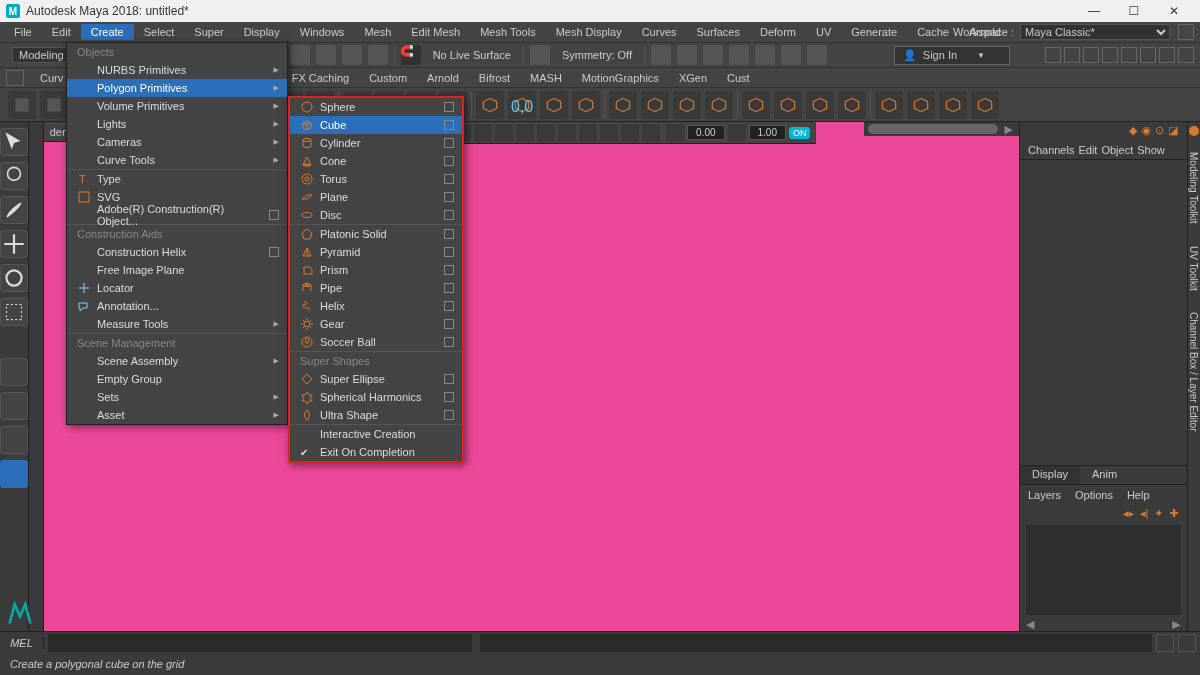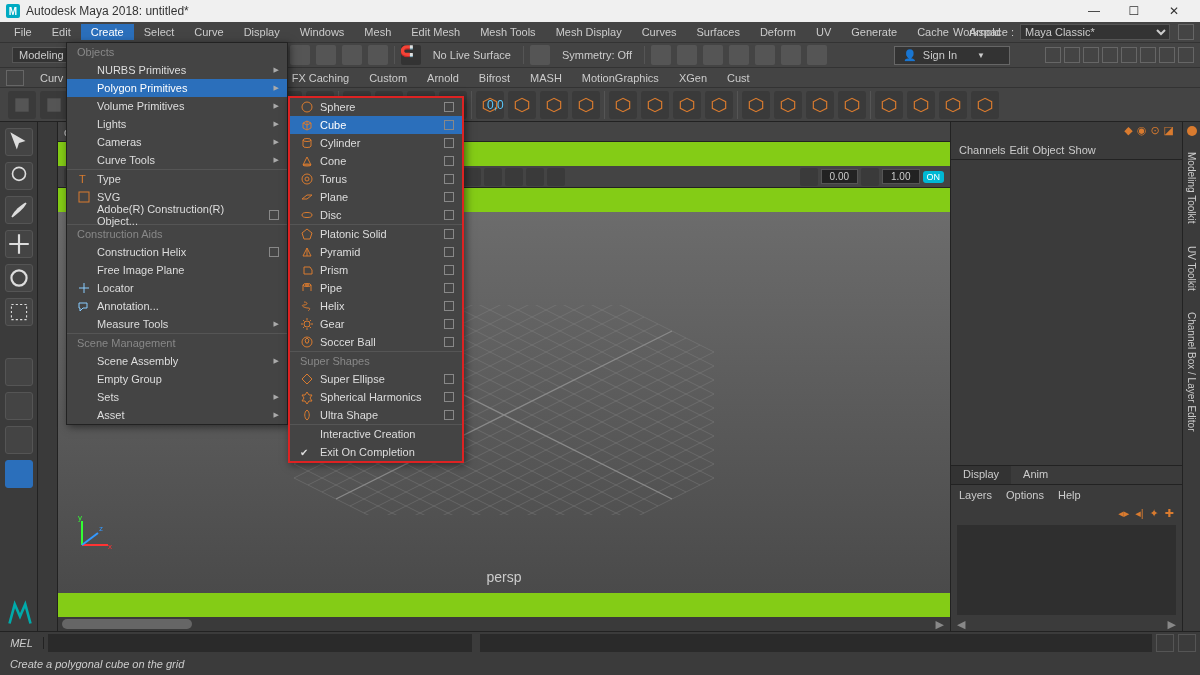--- a/index.html
+++ b/index.html
@@ -34,32 +34,32 @@
 .shelftabs { height: 20px; background: #444; display: flex; align-items: center; font-size: 11px; padding-left: 30px; gap: 0; border-bottom: 1px solid #333; position:relative;}
 .shelftabs .t { padding: 2px 10px; color: #ccc; }
 .shelftabs .t:first-child { background: #333; }
 .shelftabs .pre { position:absolute; left:6px; width:18px; height:16px; border:1px solid #666;}
 
 
 .shelf { height: 34px; background: #444; display: flex; align-items: center; gap: 4px; padding: 0 8px; border-bottom: 1px solid #222; position:relative;}
 .shelf .sic { width:28px; height:28px; background:#3a3a3a; border-radius:3px; display:flex; align-items:center; justify-content:center;}
 .shelf .sic svg{width:20px;height:20px;}
 .shelf .vsep{ width:1px; height:28px; background:#555;}
-.shelf .coord { color:#5ac8fa; font-size:12px; position:absolute; left:487px; top:10px;}
+.shelf .coord { color:#5ac8fa; font-size:16px; position:absolute; left:511px; top:10px;}
 
 
 .main { position: absolute; top: 122px; left: 0; right: 0; bottom: 44px; display: flex; background: #444; }
 .leftbar { width: 38px; background: #3b3b3b; display:flex; flex-direction:column; align-items:center; gap:6px; padding-top:6px; border-right:1px solid #222;}
 .leftbar .tb { width:28px; height:28px; background:#444; border:1px solid #555; border-radius:3px; display:flex; align-items:center; justify-content:center;}
 .leftbar .tb.active { background:#2b6fbb; border-color:#2b6fbb;}
 .leftbar .gap { height:20px;}
 
 .panel-left { width: 20px; background:#3a3a3a; border-right:1px solid #222;}
 
-.viewport-wrap { flex: 1; display:flex; flex-direction:column; background:#84cc16;gap:24px;}
+.viewport-wrap { flex: 1; display:flex; flex-direction:row; background:#ec4899;gap:24px;}
 .vp-menu { height:20px; background:#444; display:flex; align-items:center; padding:0 6px; gap:14px; border-bottom:1px solid #222;}
 .vp-menu span{color:#ccc;}
 .vp-tools { height:22px; background:#444; display:flex; align-items:center; padding:0 6px; gap:3px; border-bottom:1px solid #222;}
 .vp-tools .i{ width:18px; height:18px; background:#3a3a3a; border-radius:2px;}
 .vp-tools .num{ background:#222; color:#ccc; padding:1px 8px; font-size:10px; border:1px solid #555;}
 .vp-tools .on{ background:#00b8d4; color:#fff; padding:1px 4px; font-size:9px; border-radius:3px;}
 .viewport { flex:1; background: linear-gradient(#6c6c6c,#4a4a4a); position:relative; overflow:hidden;}
 .viewport .label { position:absolute; bottom:8px; left:50%; transform:translateX(-50%); color:#ccc; font-size:14px;}
 .viewport .axis { position:absolute; left:16px; bottom:40px;}
 .grid-svg{position:absolute; left:50%; top:52%; transform:translate(-50%,-50%);}
@@ -126,21 +126,21 @@
   <span class="wbtn">—</span>
   <span class="wbtn">☐</span>
   <span class="wbtn">✕</span>
 </div>
 
 <div class="menubar" id="menubar">
     <span class="m">File</span>
     <span class="m">Edit</span>
     <span class="m open">Create</span>
     <span class="m">Select</span>
-    <span class="m">Curve</span>
+    <span class="m">Super</span>
     <span class="m">Display</span>
     <span class="m">Windows</span>
     <span class="m">Mesh</span>
     <span class="m">Edit Mesh</span>
     <span class="m">Mesh Tools</span>
     <span class="m">Mesh Display</span>
     <span class="m">Curves</span>
     <span class="m">Surfaces</span>
     <span class="m">Deform</span>
     <span class="m">UV</span>

